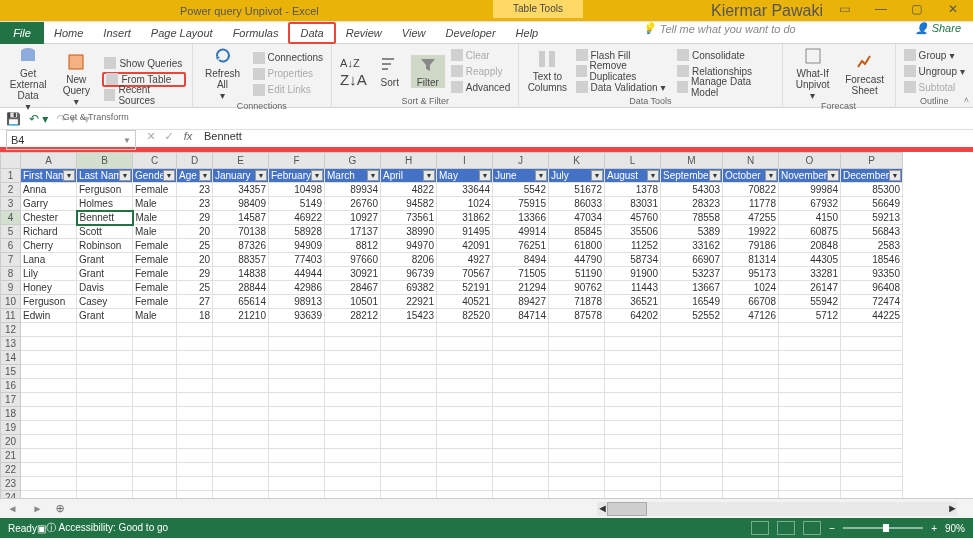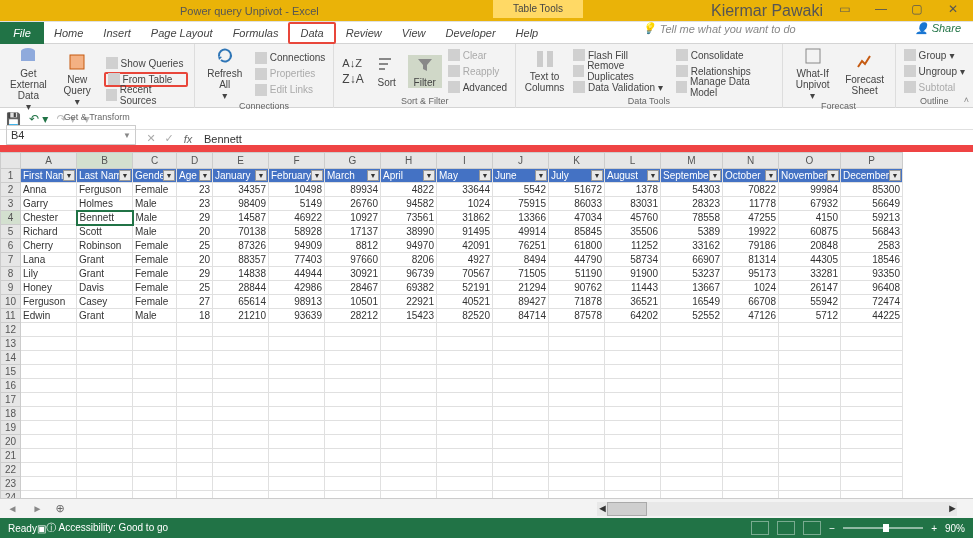--- a/index.html
+++ b/index.html
@@ -33,21 +33,21 @@
 .smallbtn { display: flex; align-items: center; gap: 3px; font-size: 10px; color: #444; height: 15px; padding: 0 2px; }
 .smallbtn.redbox { border: 2px solid #e8463a; border-radius: 2px; }
 .smallbtn .sico { width: 12px; height: 12px; background: #d0d0d0; }
 .collapse { position: absolute; right: 4px; bottom: 2px; font-size: 9px; color: #888; }
 
 
 .qat { height: 22px; display: flex; align-items: center; padding: 0 6px; gap: 8px; border-bottom: 1px solid #e0e0e0; }
 .qat .qbtn { font-size: 12px; color: #217346; }
 
 
-.fbar { height: 22px; display: flex; align-items: flex-end; border-bottom: 7px solid #ef4444; }
+.fbar { height: 22px; display: flex; align-items: flex-start; border-bottom: 5px solid #ef4444; }
 .fbar .namebox { width: 130px; height: 20px; border: 1px solid #ccc; margin: 0 6px; padding: 0 4px; font-size: 11px; display: flex; align-items: center; justify-content: space-between; }
 .fbar .fx { width: 20px; font-style: italic; color: #666; text-align: center; }
 .fbar .fbtn { width: 18px; text-align: center; color: #aaa; }
 .fbar .ftext { flex: 1; padding: 0 6px; font-size: 11px; }
 
 
 .gridwrap { position: relative; height: 346px; overflow: hidden; }
 .grid { border-collapse: collapse; table-layout: fixed; }
 .grid th.colh { background: #e6e6e6; border: 1px solid #ccc; font-weight: normal; font-size: 10px; color: #555; text-align: center; height: 16px; }
 .grid td.rowh { background: #e6e6e6; border: 1px solid #ccc; font-size: 10px; color: #555; text-align: center; width: 20px; height: 14px; }
@@ -165,21 +165,21 @@
     <div class="glabel">Connections</div>
   </div>
 
   <div class="rgroup">
     <div class="gbody">
       <div class="smallstack">
         <div class="smallbtn">
             <span style="font-size:11px">A↓Z</span>
           </div>
         <div class="smallbtn">
-            <span style="font-size:12px">Z↓A</span>
+            <span style="font-size:15px">Z↓A</span>
           </div>
       </div>
       <div class="bigbtn" style="width:34px">
           <div class="ico"><svg class="ic" viewBox="0 0 20 20">
               <rect x="2" y="3" width="12" height="2" fill="#888"></rect>
               <rect x="2" y="8" width="9" height="2" fill="#888"></rect>
               <rect x="2" y="13" width="6" height="2" fill="#888"></rect>
             </svg></div>
           <span>Sort</span>
         </div>

